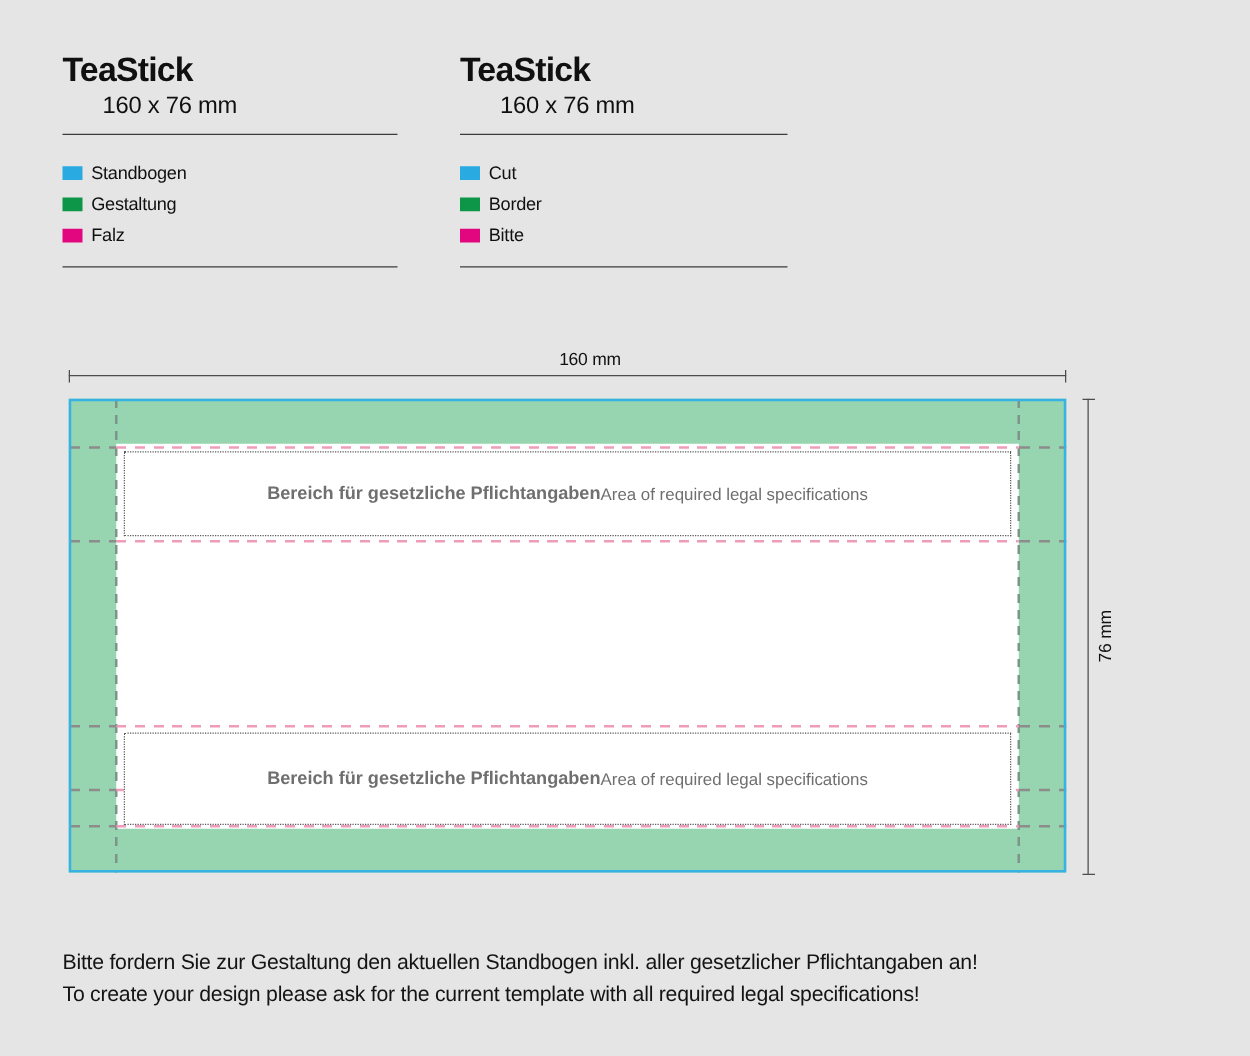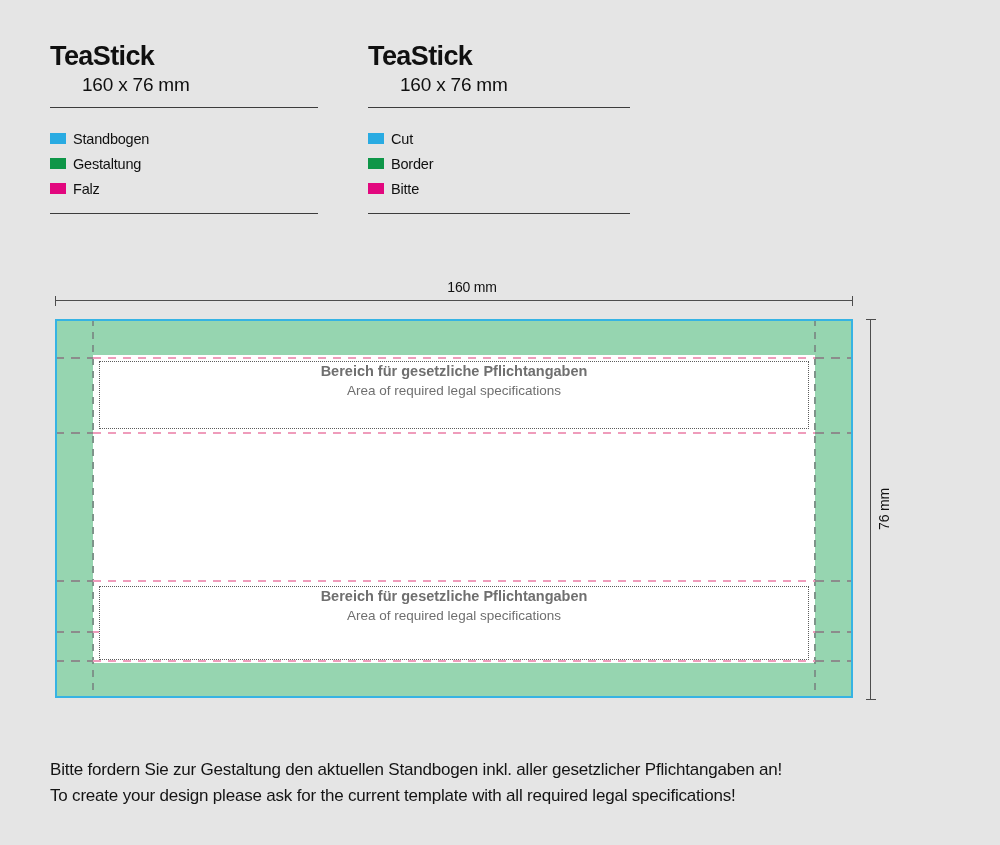--- a/index.html
+++ b/index.html
@@ -38,21 +38,21 @@
   .inner-white{position:absolute;left:38px;top:36px;width:722px;height:308px;background:#fff;z-index:1;}
   .vdash{position:absolute;top:0;height:379px;width:2px;z-index:2;
     background:repeating-linear-gradient(180deg,#7e948a 0 7px,transparent 7px 13px);}
   .vdash.l{left:37px}.vdash.r{left:759px}
   .fold{position:absolute;left:38px;width:722px;height:2px;z-index:3;
     background:repeating-linear-gradient(90deg,#ef9cbb 0 8px,transparent 8px 15px);}
   .bdash{position:absolute;width:38px;height:2px;z-index:3;
     background:repeating-linear-gradient(90deg,#8c8c8c 0 9px,transparent 9px 16px);}
   .bdash.l{left:0}.bdash.r{left:760px}
   .legal{position:absolute;left:44px;width:708px;background:#fff;border:1px dotted #5c5c5c;z-index:4;
-    display:flex;flex-direction:column;align-items:center;justify-content:flex-start;text-align:center;}
+    display:flex;flex-direction:row;align-items:center;justify-content:center;text-align:center;}
   .legal.top{top:42px;height:66px;}
   .legal.bot{top:267px;height:72px;}
   .legal .de-line{font-size:14.5px;font-weight:bold;color:#6f6f6f;line-height:19px;}
   .legal .en-line{font-size:13.5px;color:#6f6f6f;line-height:19px;}
   
   .footer{position:absolute;left:50px;top:757px;font-size:17px;line-height:26px;letter-spacing:-0.2px;color:#141414;}
 </style>
 </head>
 <body>
 

